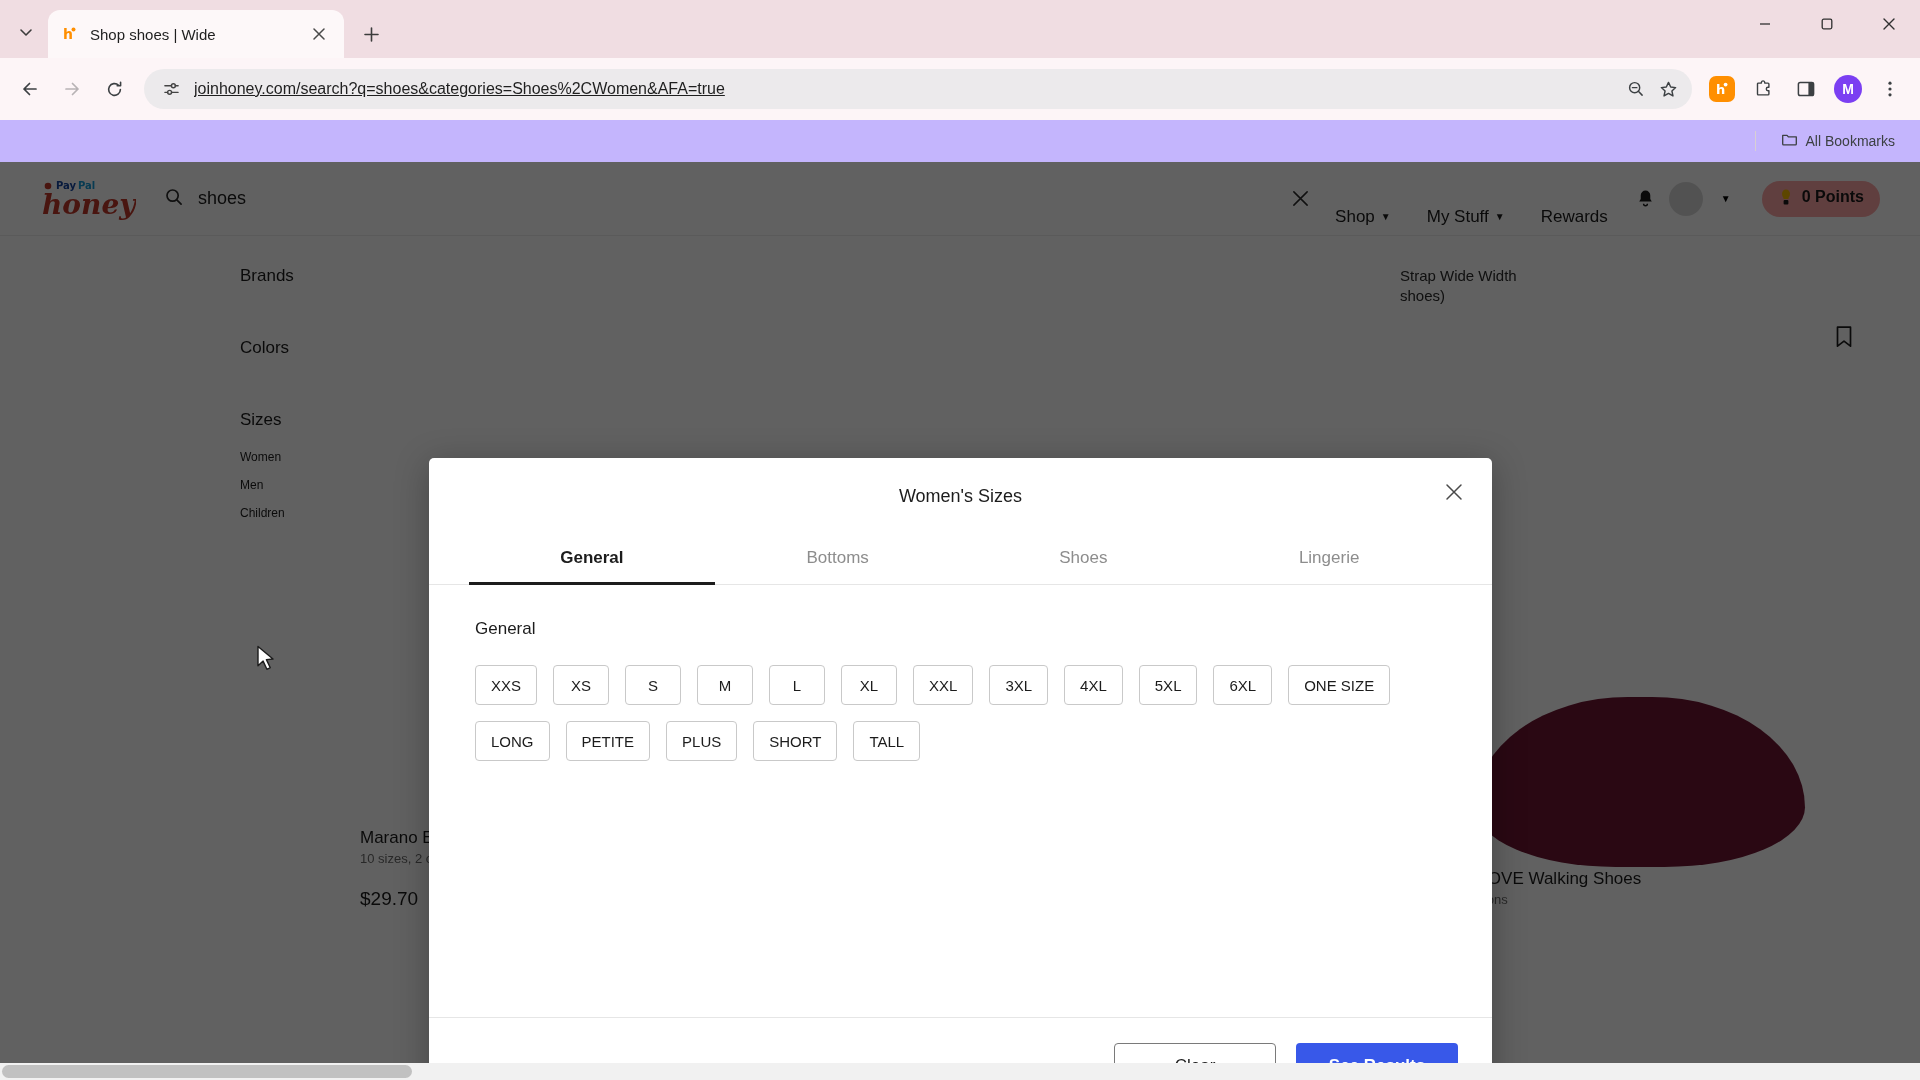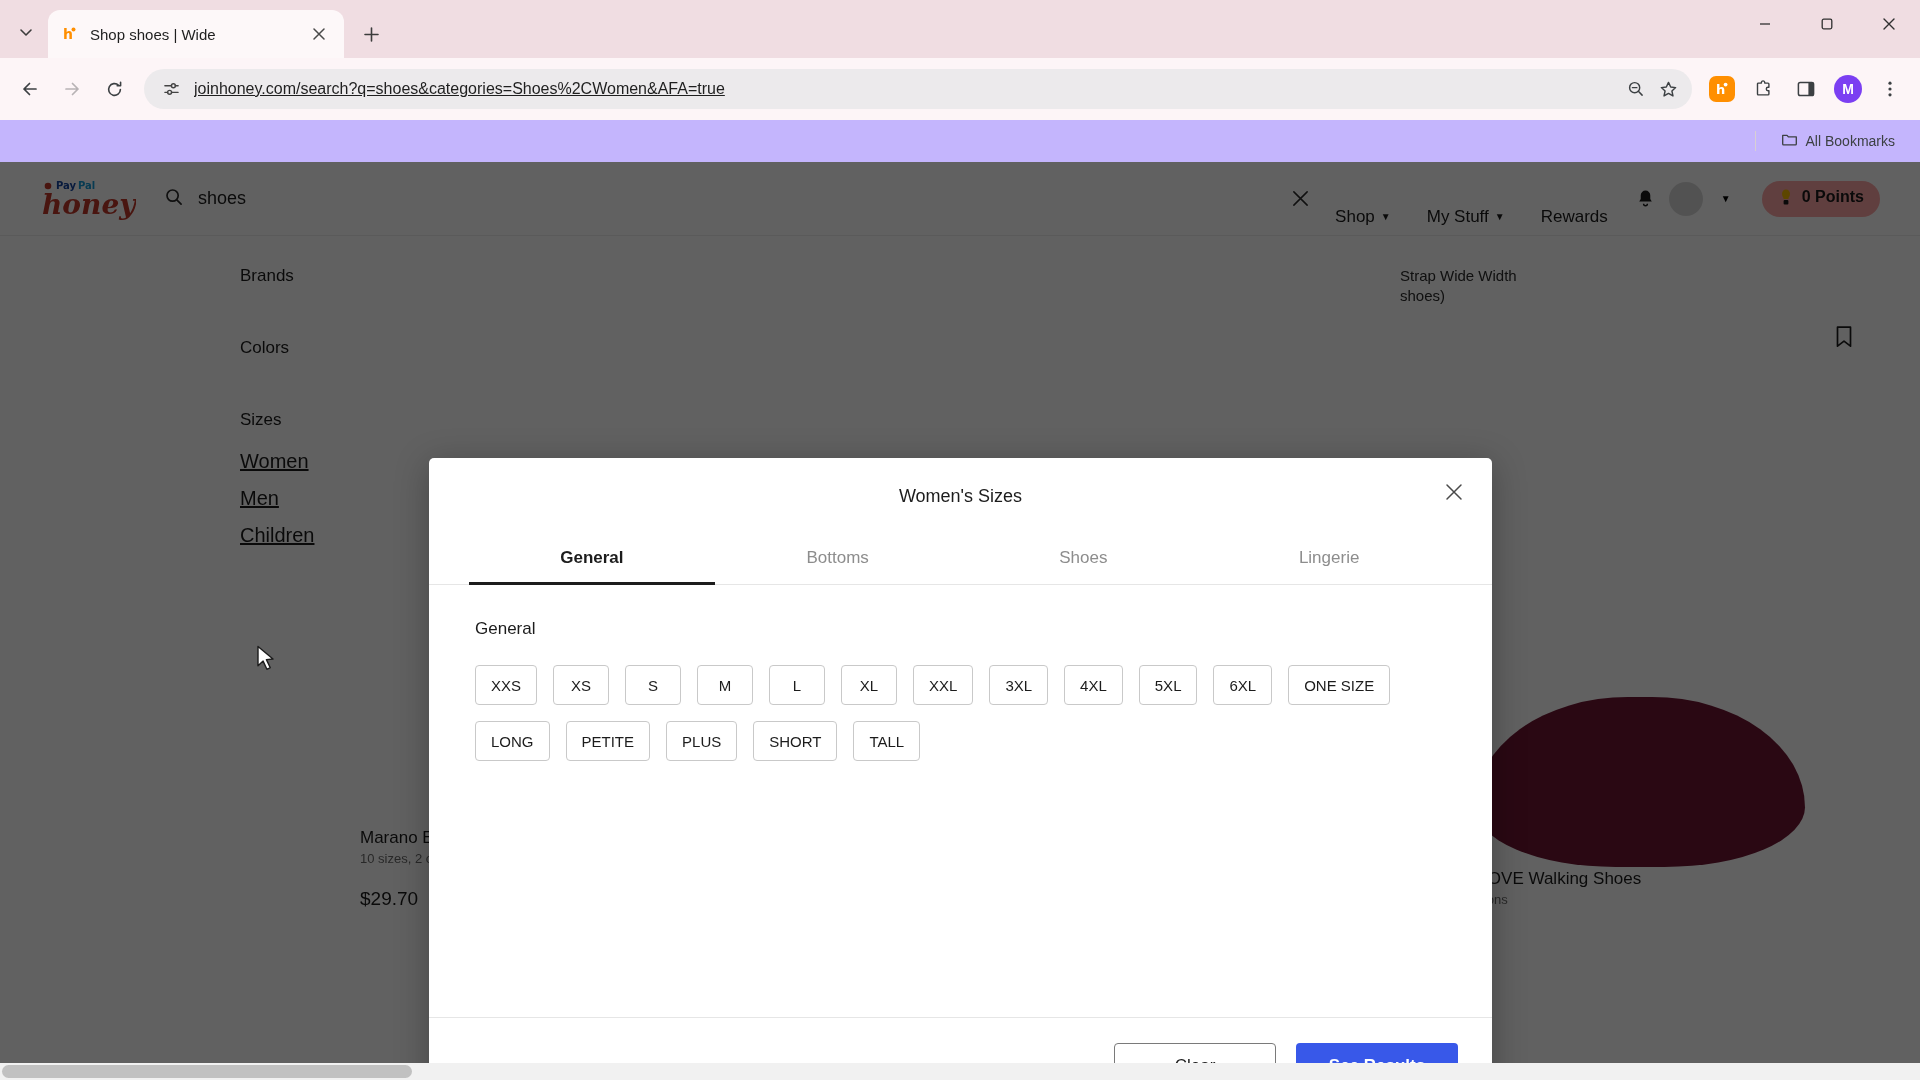--- a/index.html
+++ b/index.html
@@ -154,21 +154,21 @@
   }
 
   
   .content { display: flex; padding: 30px 40px 0 40px; }
   .filters { width: 300px; flex: none; padding-left: 200px; }
   .filter-head {
     font-size: 17px; color: #1c1c1c; margin-bottom: 52px; cursor: pointer;
   }
   .filter-head.tight { margin-bottom: 20px; }
   .filter-link {
-    font-size: 20px; color: #1c1c1c; text-decoration: underline;
+    font-size: 12px; color: #1c1c1c; 
     margin-bottom: 14px; cursor: pointer; display: block; width: max-content;
   }
 
   .grid {
     flex: 1; display: grid; grid-template-columns: repeat(3, 1fr);
     gap: 0 40px; padding-left: 20px;
   }
   .card { position: relative; }
   .card-img {
     height: 560px; background: #fff; position: relative;

